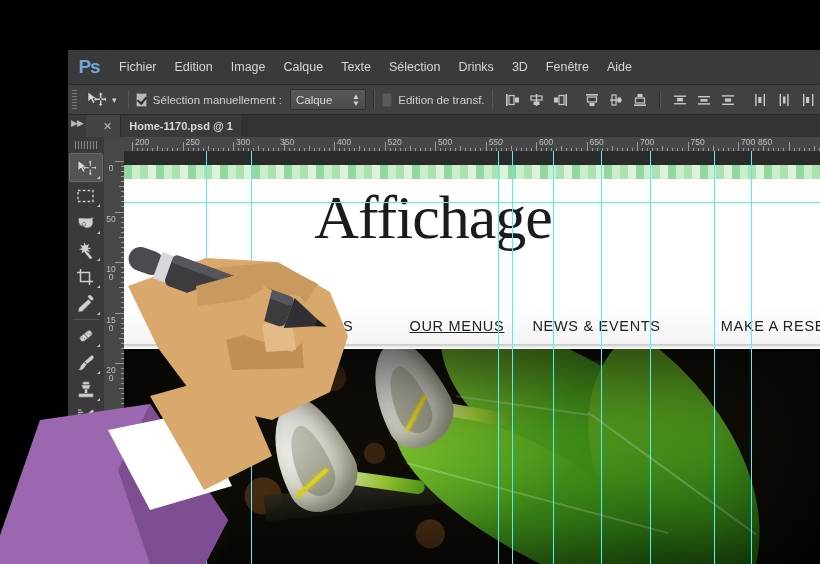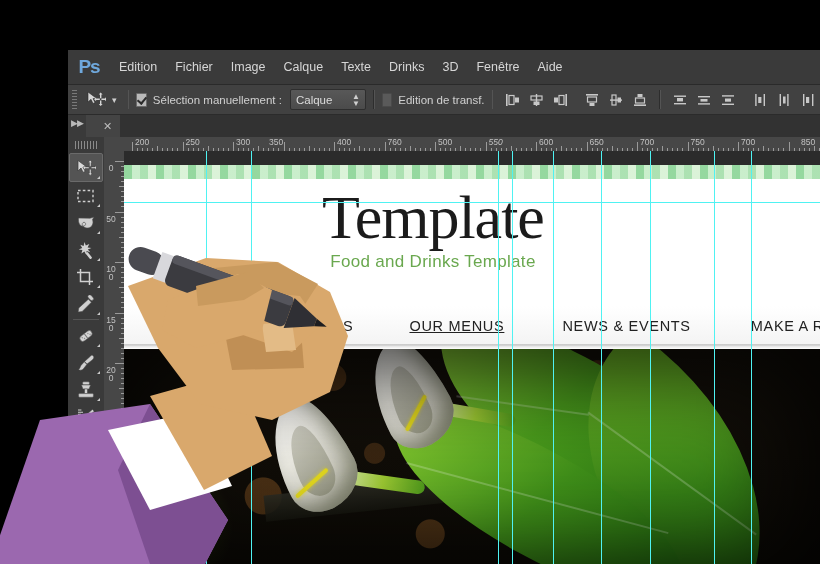--- a/index.html
+++ b/index.html
@@ -143,25 +143,26 @@
 </head>
 <body>
 
 <div id="root">
 
   <div class="ps-window">
 
     <div class="menubar">
       <div class="ps-logo">Ps</div>
       <div class="menu-items">
+        <div class="menu-item">Fichier</div>
         <div class="menu-item">Edition</div>
-        <div class="menu-item">Fichier</div>
         <div class="menu-item">Image</div>
         <div class="menu-item">Calque</div>
         <div class="menu-item">Texte</div>
+        <div class="menu-item">Sélection</div>
         <div class="menu-item">Drinks</div>
         <div class="menu-item">3D</div>
         <div class="menu-item">Fenêtre</div>
         <div class="menu-item">Aide</div>
       </div>
     </div>
 
     <div class="optionsbar">
       <div class="grip"></div>
 
@@ -297,20 +298,23 @@
         </div>
       </div>
     </div>
 
     <div class="tabbar">
       <div class="dockcol">
         <span class="chev">▶▶</span>
       </div>
       <div class="tab active">
         <span class="tab-close">✕</span>
+      </div>
+      <div class="tab inactive">
+        <span>Home-1170.psd @ 1</span>
       </div>
     </div>
 
     <div class="workspace">
 
       <div class="toolbox">
         <div class="tb-grip"></div>
 
         <div class="tool sel">
           <svg width="20" height="18" viewBox="0 0 20 18">
@@ -449,21 +453,21 @@
           <div class="tick" style="left: 114.05px; height: 3px;"></div>
           <div class="tick" style="left: 119.1px; height: 3px;"></div>
           <div class="tick" style="left: 124.15px; height: 3px;"></div>
           <div class="tick" style="left: 129.2px; height: 3px;"></div>
           <div class="tick" style="left: 134.25px; height: 5px;"></div>
           <div class="tick" style="left: 139.3px; height: 3px;"></div>
           <div class="tick" style="left: 144.35px; height: 3px;"></div>
           <div class="tick" style="left: 149.4px; height: 3px;"></div>
           <div class="tick" style="left: 154.45px; height: 3px;"></div>
           <div class="tick" style="left: 159.5px; height: 9px;"></div>
-          <div class="rlabel" style="left: 145px; top: 0px;">350</div>
+          <div class="rlabel" style="left: 156px; top: 0px;">350</div>
           <div class="tick" style="left: 164.55px; height: 3px;"></div>
           <div class="tick" style="left: 169.6px; height: 3px;"></div>
           <div class="tick" style="left: 174.65px; height: 3px;"></div>
           <div class="tick" style="left: 179.7px; height: 3px;"></div>
           <div class="tick" style="left: 184.75px; height: 5px;"></div>
           <div class="tick" style="left: 189.8px; height: 3px;"></div>
           <div class="tick" style="left: 194.85px; height: 3px;"></div>
           <div class="tick" style="left: 199.9px; height: 3px;"></div>
           <div class="tick" style="left: 204.95px; height: 3px;"></div>
           <div class="tick" style="left: 210px; height: 9px;"></div>
@@ -471,21 +475,21 @@
           <div class="tick" style="left: 215.05px; height: 3px;"></div>
           <div class="tick" style="left: 220.1px; height: 3px;"></div>
           <div class="tick" style="left: 225.15px; height: 3px;"></div>
           <div class="tick" style="left: 230.2px; height: 3px;"></div>
           <div class="tick" style="left: 235.25px; height: 5px;"></div>
           <div class="tick" style="left: 240.3px; height: 3px;"></div>
           <div class="tick" style="left: 245.35px; height: 3px;"></div>
           <div class="tick" style="left: 250.4px; height: 3px;"></div>
           <div class="tick" style="left: 255.45px; height: 3px;"></div>
           <div class="tick" style="left: 260.5px; height: 9px;"></div>
-          <div class="rlabel" style="left: 263.5px; top: 0px;">760</div>
+          <div class="rlabel" style="left: 263.5px; top: 0px;">520</div>
           <div class="tick" style="left: 265.55px; height: 3px;"></div>
           <div class="tick" style="left: 270.6px; height: 3px;"></div>
           <div class="tick" style="left: 275.65px; height: 3px;"></div>
           <div class="tick" style="left: 280.7px; height: 3px;"></div>
           <div class="tick" style="left: 285.75px; height: 5px;"></div>
           <div class="tick" style="left: 290.8px; height: 3px;"></div>
           <div class="tick" style="left: 295.85px; height: 3px;"></div>
           <div class="tick" style="left: 300.9px; height: 3px;"></div>
           <div class="tick" style="left: 305.95px; height: 3px;"></div>
           <div class="tick" style="left: 311px; height: 9px;"></div>
@@ -559,21 +563,21 @@
           <div class="tick" style="left: 619.05px; height: 3px;"></div>
           <div class="tick" style="left: 624.1px; height: 3px;"></div>
           <div class="tick" style="left: 629.15px; height: 3px;"></div>
           <div class="tick" style="left: 634.2px; height: 3px;"></div>
           <div class="tick" style="left: 639.25px; height: 5px;"></div>
           <div class="tick" style="left: 644.3px; height: 3px;"></div>
           <div class="tick" style="left: 649.35px; height: 3px;"></div>
           <div class="tick" style="left: 654.4px; height: 3px;"></div>
           <div class="tick" style="left: 659.45px; height: 3px;"></div>
           <div class="tick" style="left: 664.5px; height: 9px;"></div>
-          <div class="rlabel" style="left: 677px; top: 0px;">850</div>
+          <div class="rlabel" style="left: 634px; top: 0px;">850</div>
           <div class="tick" style="left: 669.55px; height: 3px;"></div>
           <div class="tick" style="left: 674.6px; height: 3px;"></div>
           <div class="tick" style="left: 679.65px; height: 3px;"></div>
           <div class="tick" style="left: 684.7px; height: 3px;"></div>
           <div class="tick" style="left: 689.75px; height: 5px;"></div>
           <div class="tick" style="left: 694.8px; height: 3px;"></div>
         </div>
 
       <div class="vruler" id="vruler">
           <div class="vtick" style="top: 10px; width: 9px;"></div>
@@ -634,28 +638,27 @@
         </div>
 
       <div class="canvas-area">
         <div class="doc">
 
           <div class="doctop"></div>
           <div class="checkerbar"></div>
           <div class="white-band"></div>
 
           <div class="logo-wrap">
-            <div class="logo-main">Template</div>
-            <div class="logo-sub">Food and Drinks Template</div>
+            <div class="logo-main">Affichage</div>
           </div>
 
           <div class="navbar">
             <div class="navitem" style="margin-left:150px;">ABOUT US</div>
             <div class="navitem" style="margin-left:56px;text-decoration:underline;">OUR MENUS</div>
-            <div class="navitem" style="margin-left:58px;">NEWS &amp; EVENTS</div>
+            <div class="navitem" style="margin-left:28px;">NEWS &amp; EVENTS</div>
             <div class="navitem" style="margin-left:60px;">MAKE A RESERVATION</div>
           </div>
           <div class="nav-shadow"></div>
 
           <div class="photo">
             <div class="soil"></div>
             <div class="green-corner"></div>
             <div class="dark-plank"></div>
 
             <div class="leaf l1">

